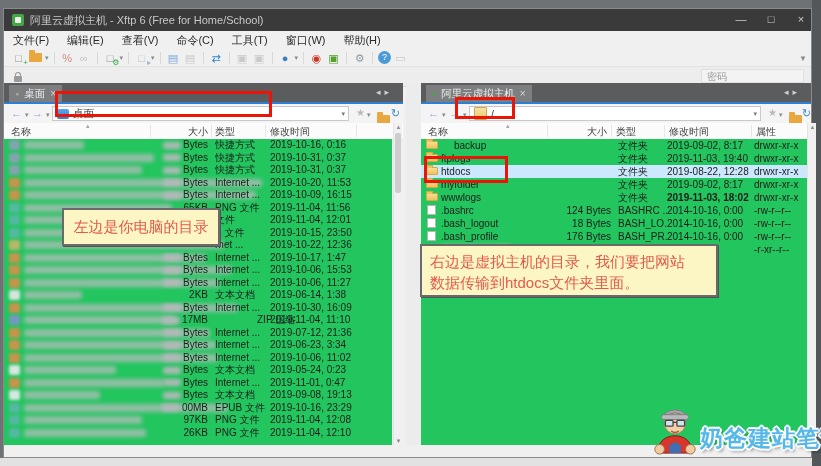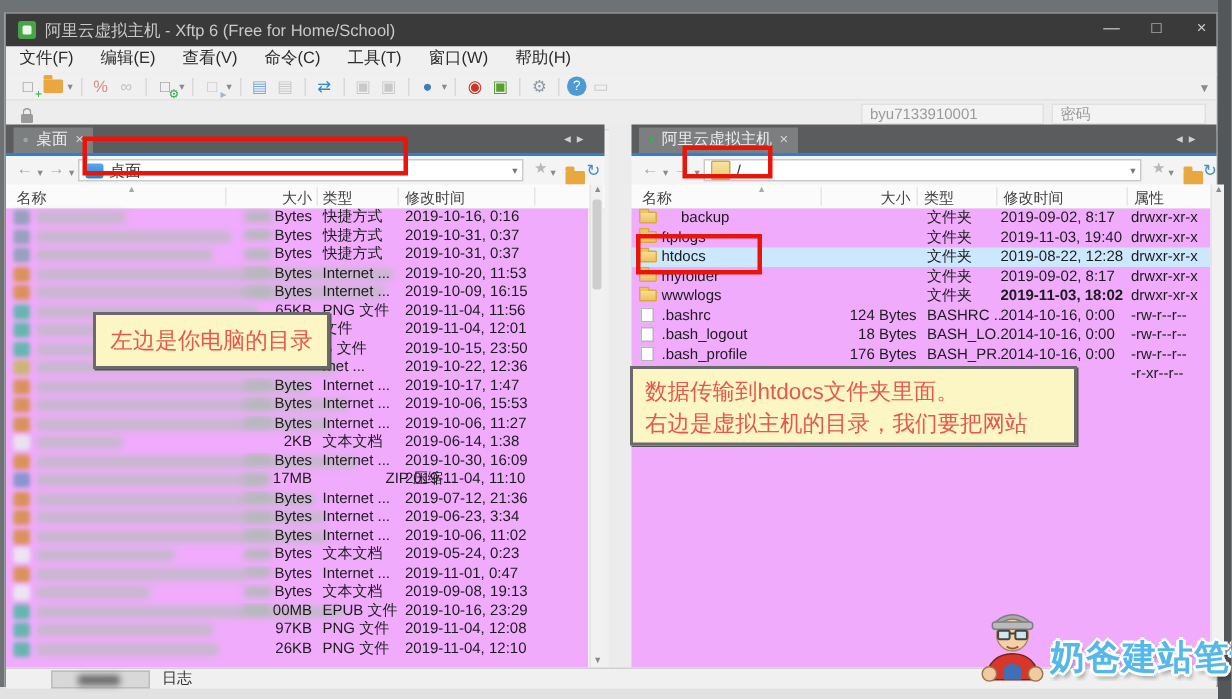--- a/index.html
+++ b/index.html
@@ -9,21 +9,21 @@
   
   #strip-right{left:812px;top:0;width:9px;height:466px;background:#53575a;}
   #strip-bottom{left:0;top:458px;width:812px;height:8px;background:#e2e2e2;}
   
   #win{left:3px;top:8px;width:809px;height:450px;background:#f0f0f0;border:1px solid #8a8a8a;box-sizing:border-box;}
   #titlebar{left:0;top:0;width:807px;height:22px;background:#3a3a3a;}
   #app-icon{left:8px;top:5px;width:12px;height:12px;background:#46a546;border-radius:2px;}
   #app-icon:after{content:"";position:absolute;left:3px;top:3px;width:6px;height:6px;background:#eaf6ea;border-radius:1px;}
   #title-text{left:26px;top:4px;font-size:11px;color:#c9c9c9;}
   .winctl{top:0px;width:28px;height:21px;color:#cfcfcf;font-size:11px;text-align:center;line-height:21px;}
-  #menubar{left:0;top:22px;width:807px;height:18px;background:#f0f0f0;border-bottom:1px solid #e6e6e6;display:flex;align-items:flex-start;}
+  #menubar{left:0;top:22px;width:807px;height:18px;background:#f0f0f0;border-bottom:1px solid #e6e6e6;display:flex;align-items:center;}
   .mitem{font-size:11px;color:#2b2b2b;padding:0 9px;}
   #toolbar{left:0;top:40px;width:807px;height:17px;background:#f0f0f0;display:flex;align-items:center;padding-left:6px;box-sizing:border-box;}
   .tglyph{display:inline-block;width:15px;height:14px;font-size:11px;line-height:14px;text-align:center;position:relative;margin:0 1px;}
   .tbadge{position:absolute;right:-2px;bottom:-2px;font-size:8px;line-height:8px;}
   .tdd{font-size:7px;color:#8a8a8a;margin:0 1px;}
   .tsep{width:1px;height:12px;background:#d8d8d8;margin:0 4px;}
   .round{border-radius:50%;}
   .mini-folder{display:inline-block;width:13px;height:9px;border-radius:1px;position:relative;margin:0 2px;}
   .mini-folder:before{content:"";position:absolute;left:0;top:-3px;width:6px;height:3px;background:inherit;border-radius:1px 1px 0 0;}
   #tb-overflow{left:795px;top:45px;font-size:8px;color:#8a8a8a;}
@@ -42,21 +42,21 @@
   .addrrow{top:95px;height:19px;background:#f4f4f4;}
   .navarrow{font-size:11px;color:#8fa8c8;}
   .combobox{position:absolute;top:2px;height:15px;background:#fff;border:1px solid #c9c9c9;box-sizing:border-box;display:flex;align-items:center;padding:0 4px;gap:4px;font-size:10.5px;color:#333;}
   .cb-dd{position:absolute;right:3px;font-size:7px;color:#777;}
   .addr-ico{font-size:10px;color:#b9b9b9;}
   .refresh{color:#3f8fd2;font-size:11px;}
   .hdrrow{top:114px;height:16px;background:#fbfbfb;border-bottom:1px solid #e3e3e3;font-size:10px;color:#444;}
   .hcell{position:absolute;top:2px;}
   .hsep{position:absolute;top:2px;width:1px;height:12px;background:#e6e6e6;}
   .sortcaret{position:absolute;top:-1px;font-size:7px;color:#a8a8a8;}
-  .listarea{top:130px;background:#f0abfc;}
+  .listarea{top:130px;background:#22c55e;}
   .scrollbar{top:114px;width:9px;background:#f1f1f1;border-left:1px solid #e4e4e4;box-sizing:border-box;}
   .sb-arrow{position:absolute;left:0;width:9px;text-align:center;font-size:6px;color:#8a8a8a;}
   .sb-thumb{position:absolute;left:1px;width:6px;background:#cdcdcd;border-radius:2px;}
   
   .lrow{position:relative;height:12.5px;font-size:10px;color:#1c1c1c;}
   .rrow{position:relative;height:13px;font-size:10px;color:#1c1c1c;}
   .rrow.sel{background:#cce8ff;}
   .cell{position:absolute;top:0;line-height:12.5px;white-space:nowrap;overflow:hidden;}
   .rrow .cell{line-height:13px;}
   .ra{text-align:right;}
@@ -140,21 +140,20 @@
         <span class="tglyph" style="color: rgb(143, 154, 166);">⚙</span>
         <span class="tsep"></span>
         <span class="tglyph round" style="color: rgb(255, 255, 255); background: rgb(77, 155, 214); width: 13px; height: 13px; line-height: 13px; font-size: 9px;">?</span>
         <span class="tglyph" style="color: rgb(201, 201, 201);">▭</span>
       </div>
     <div class="abs" id="tb-overflow">▼</div>
 
     <div class="abs" id="connrow">
       <div class="abs lockbody"></div>
       <div class="abs lockarc"></div>
-      <div class="abs connfield nosel" style="left:570px;width:122px;">byu7133910001</div>
       <div class="abs connfield nosel" style="left:697px;width:103px;">密码</div>
     </div>
 
     <div class="abs tabstrip" style="left:0;width:399px;">
       <div class="tab" style="left:5px;">
         <span class="tabdot" style="color:#9aa89a;">●</span>
         <span>桌面</span>
         <span class="tabx">×</span>
       </div>
       <div class="tabarrows" style="left:372px;">◂▸</div>
@@ -472,38 +471,32 @@
           <span class="cell" style="left: 197px; width: 50px;"></span>
           <span class="cell" style="left: 246px; width: 86px;"></span>
           <span class="cell" style="left: 333px; width: 55px;">-r-xr--r--</span>
         </div>
       </div>
     <div class="abs scrollbar" style="left:803px;height:322px;">
       <span class="sb-arrow" style="top:1px;">▲</span>
       <span class="sb-arrow" style="bottom:1px;">▼</span>
     </div>
 
-    <div class="abs" id="statusbar">
-      <div id="transfer-tab">
-          <span class="blurblob"></span>
-        </div>
-      <div id="log-tab">日志</div>
-    </div>
   </div>
 
   <div class="abs redrect" style="left:55px;top:91px;width:217px;height:26px;"></div>
   <div class="abs redrect" style="left:455px;top:97px;width:60px;height:22px;"></div>
   <div class="abs redrect" style="left:424px;top:156px;width:84px;height:27px;"></div>
 
   <div class="abs note" id="note-left" style="left:62px;top:208px;width:158px;height:38px;">
     <span>左边是你电脑的目录</span>
   </div>
   <div class="abs note" id="note-right" style="left:420px;top:244px;width:298px;height:53px;">
+    <div>右边是虚拟主机的目录，我们要把网站</div>
     <div>数据传输到htdocs文件夹里面。</div>
-    <div>右边是虚拟主机的目录，我们要把网站</div>
   </div>
 
   <div class="abs" id="watermark">
     <svg width="50" height="50" viewBox="0 0 52 50">
       <path d="M8 48 C8 36 16 30 26 30 C36 30 44 36 44 48 Z" fill="#d8362a" stroke="#7a2018" stroke-width="1"></path>
       <circle cx="10" cy="44" r="5" fill="#f3c9a0" stroke="#9a7550" stroke-width="1"></circle>
       <circle cx="42" cy="44" r="5" fill="#f3c9a0" stroke="#9a7550" stroke-width="1"></circle>
       <path d="M20 40 Q26 34 32 40 L32 48 L20 48 Z" fill="#3f6fb5"></path>
       <circle cx="26" cy="17" r="11" fill="#f6cfa6" stroke="#b08a5e" stroke-width="1"></circle>
       <path d="M14 12 Q26 0 38 12 L38 8 Q26 -2 14 8 Z" fill="#a8a9ab" stroke="#7c7d7f" stroke-width="1"></path>

